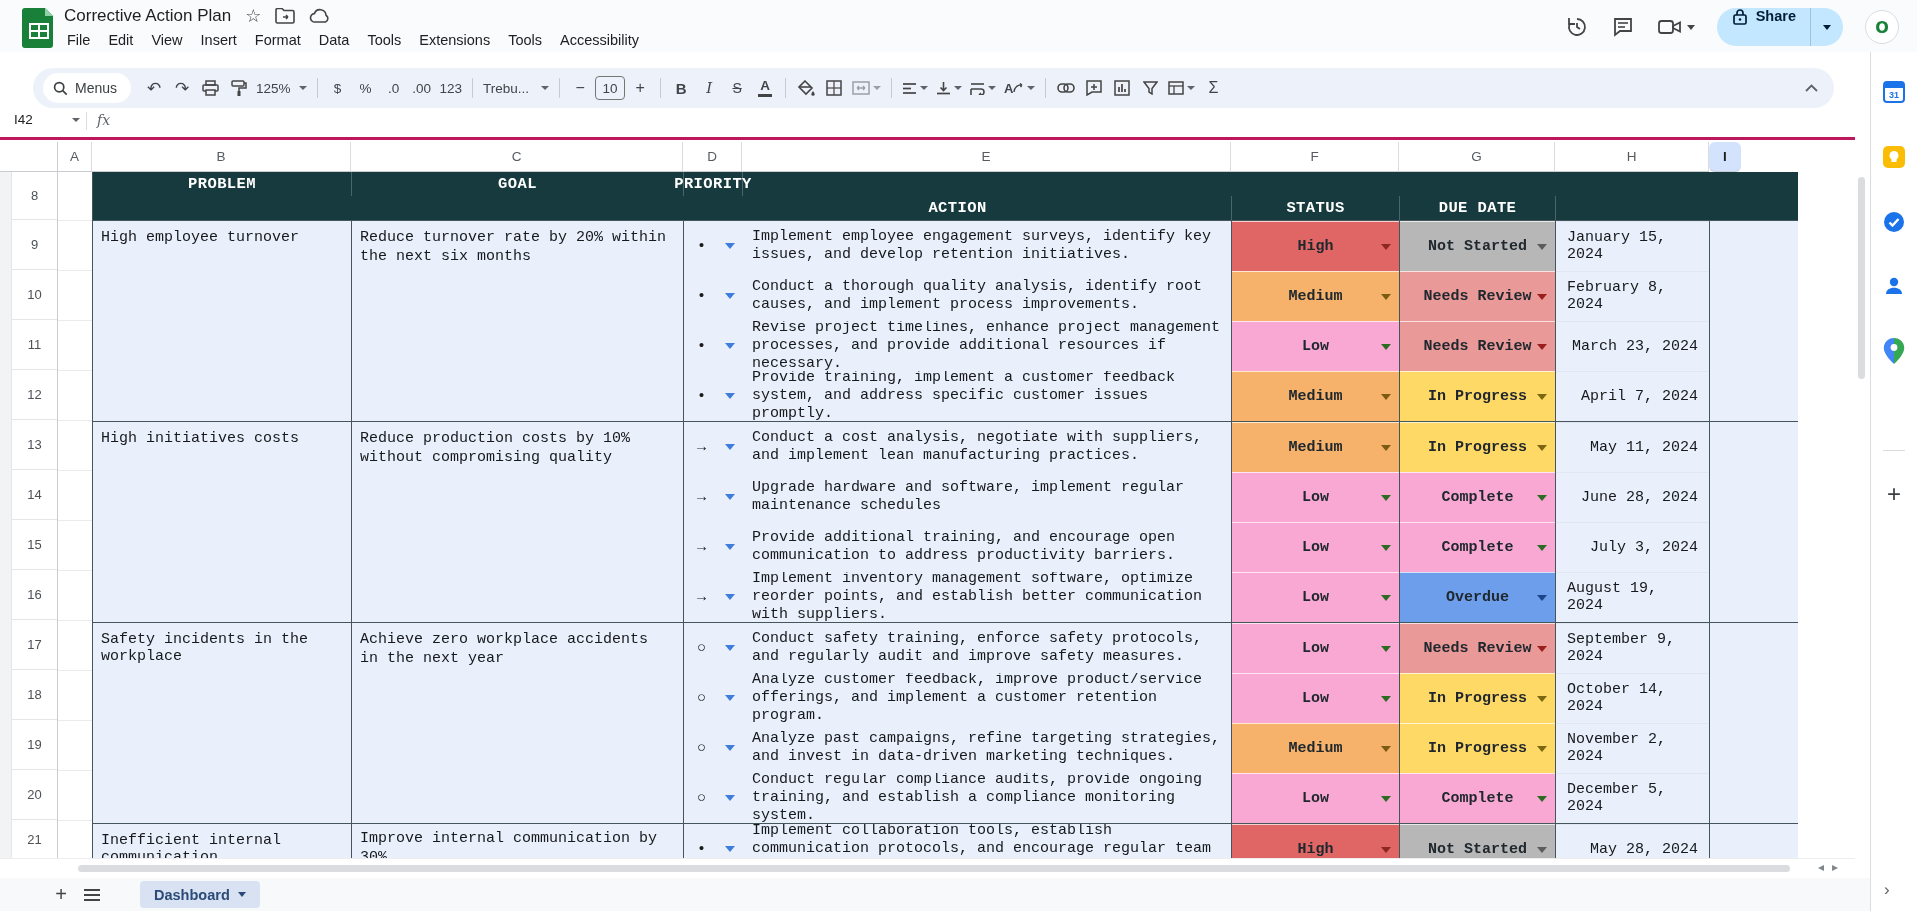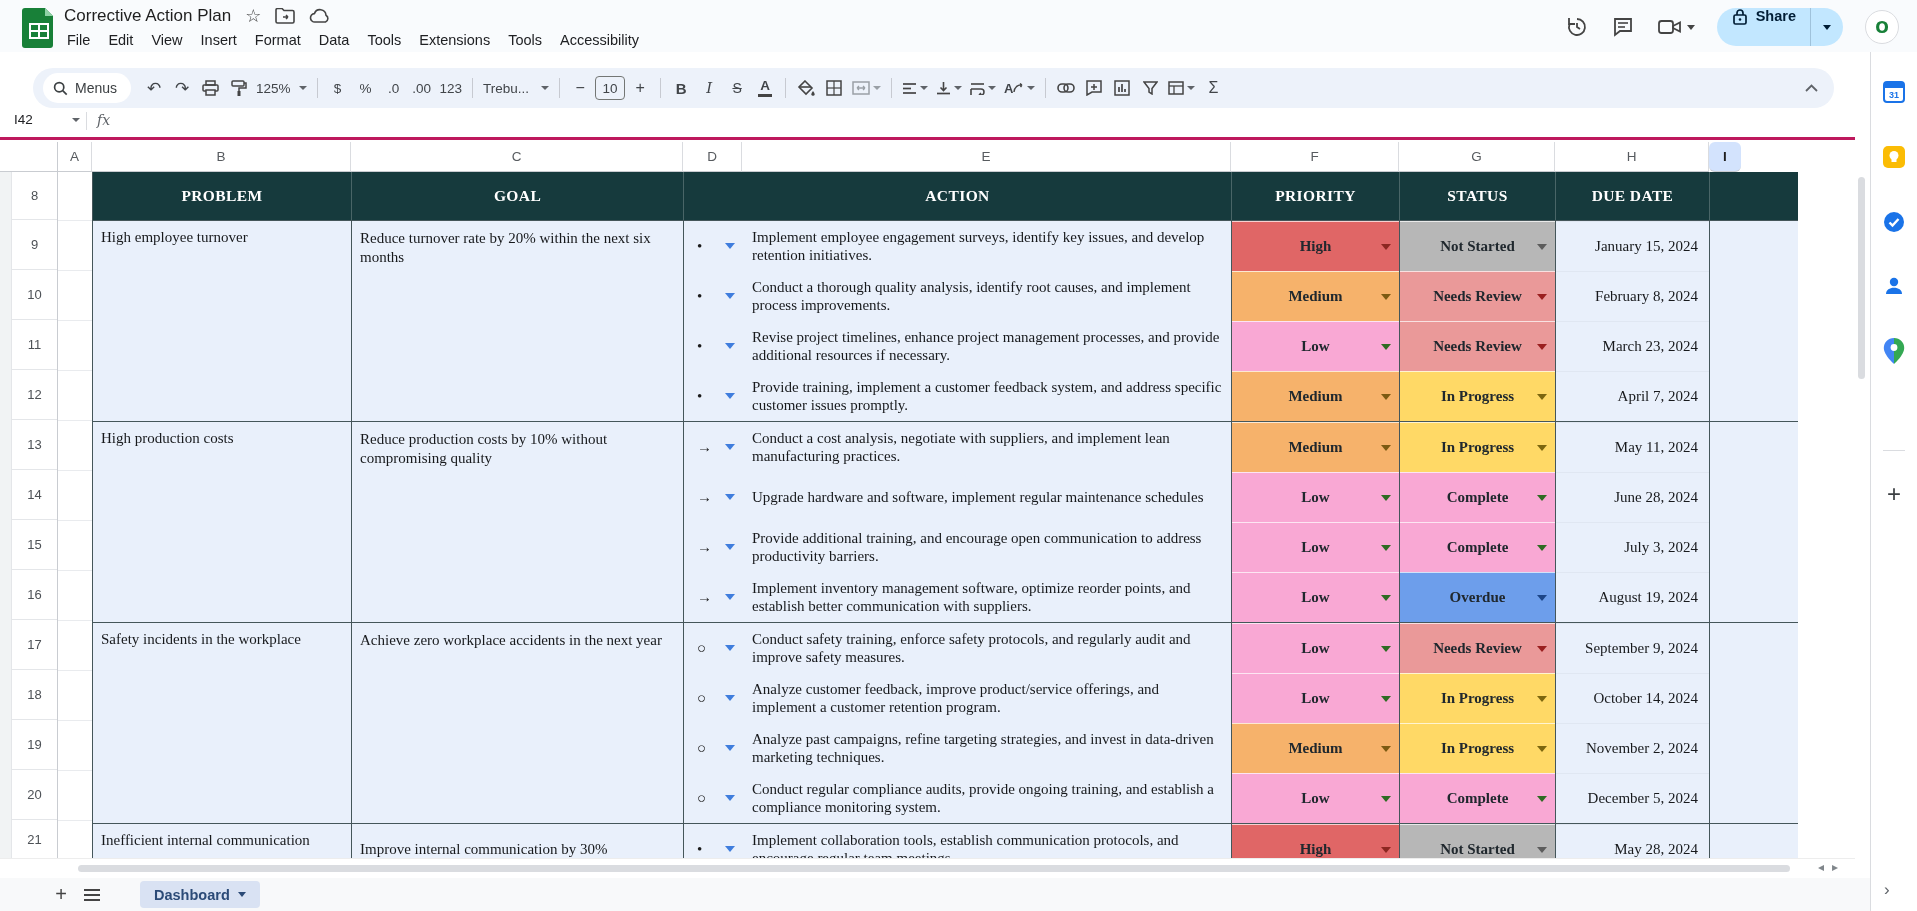--- a/index.html
+++ b/index.html
@@ -67,21 +67,21 @@
   .gutter{position:absolute;left:0;top:30px;width:58px;height:686px;background:#fff;border-right:1px solid #c9ccd1}
   .gstrip{position:absolute;left:0;top:0;width:12px;height:686px;background:#f1f3f4;border-right:1px solid #e4e6e9}
   .rnum{display:flex;align-items:center;justify-content:center;font-size:13px;color:#4d5156;border-bottom:1px solid #e4e6e9;margin-left:12px}
   .r48{height:48px}.r50{height:50px}.r38{height:38px;border-bottom:none}
   .acol-lines,.icol-lines{position:absolute;top:78px;height:638px;
     background:repeating-linear-gradient(to bottom,#fff 0 49px,#e9ebee 49px 50px);border-top:1px solid #e9ebee}
   .acol-lines{left:58px;width:34px}
   .icol-lines{left:1709px;width:32px;border-right:1px solid #e4e7ea}
 
   
-  .tbl{position:absolute;left:92px;top:30px;width:1706px;border-left:1px solid #45565a;font-family:Liberation Serif, serif}
+  .tbl{position:absolute;left:92px;top:30px;width:1706px;border-left:1px solid #45565a;font-family:Liberation Mono, monospace}
   .thead,.grp{display:grid;grid-template-columns:259px 332px 59px 489px 168px 156px 154px}
   .thead{height:48px;background:#163a3d;color:#fff}
   .th{display:flex;align-items:center;justify-content:center;font-weight:bold;font-size:15.5px;letter-spacing:.4px;border-right:1px solid rgba(255,255,255,.22)}
   .th.action{grid-column:3/5}
   .grp{border-top:1px solid #45565a;background:#e9f0fb}
   .rows4{grid-template-rows:repeat(4,50px)}
   .rows1{grid-template-rows:50px}
   .cell{border-right:1px solid #45565a;font-size:15px;color:#17191c;overflow:hidden}
   .colb{grid-column:1;grid-row:1/-1;padding:8px 8px 0}
   .colc{grid-column:2;grid-row:1/-1;padding:8px 8px 0;line-height:1.25}
@@ -393,22 +393,22 @@
     <div class="rnum r38">21</div>
   </div>
 
   <div class="acol-lines"></div>
   <div class="icol-lines"></div>
 
   <div class="tbl">
     <div class="thead">
       <div class="th">PROBLEM</div>
       <div class="th">GOAL</div>
+      <div class="th">PRIORITY</div>
       <div class="th action">ACTION</div>
-      <div class="th">PRIORITY</div>
       <div class="th">STATUS</div>
       <div class="th">DUE DATE</div>
     </div>
 
     <div class="grp rows4">
       <div class="cell colb">High employee turnover</div>
       <div class="cell colc">Reduce turnover rate by 20% within the next six months</div>
       <div class="cell cold i1">
           <span class="blt">•</span>
           <span class="ddb"></span>
@@ -461,21 +461,21 @@
           <span class="tri"></span>
         </div>
       <div class="cell colg i4 s-ip">
           <span>In Progress</span>
           <span class="tri"></span>
         </div>
       <div class="cell colh i4">April 7, 2024</div>
     </div>
 
     <div class="grp rows4">
-      <div class="cell colb">High production costs</div>
+      <div class="cell colb">High initiatives costs</div>
       <div class="cell colc">Reduce production costs by 10% without compromising quality</div>
       <div class="cell cold i1">
           <span class="blt">→</span>
           <span class="ddb"></span>
         </div>
       <div class="cell cole i1">Conduct a cost analysis, negotiate with suppliers, and implement lean manufacturing practices.</div>
       <div class="cell colf i1 p-m">
           <span>Medium</span>
           <span class="tri"></span>
         </div>

